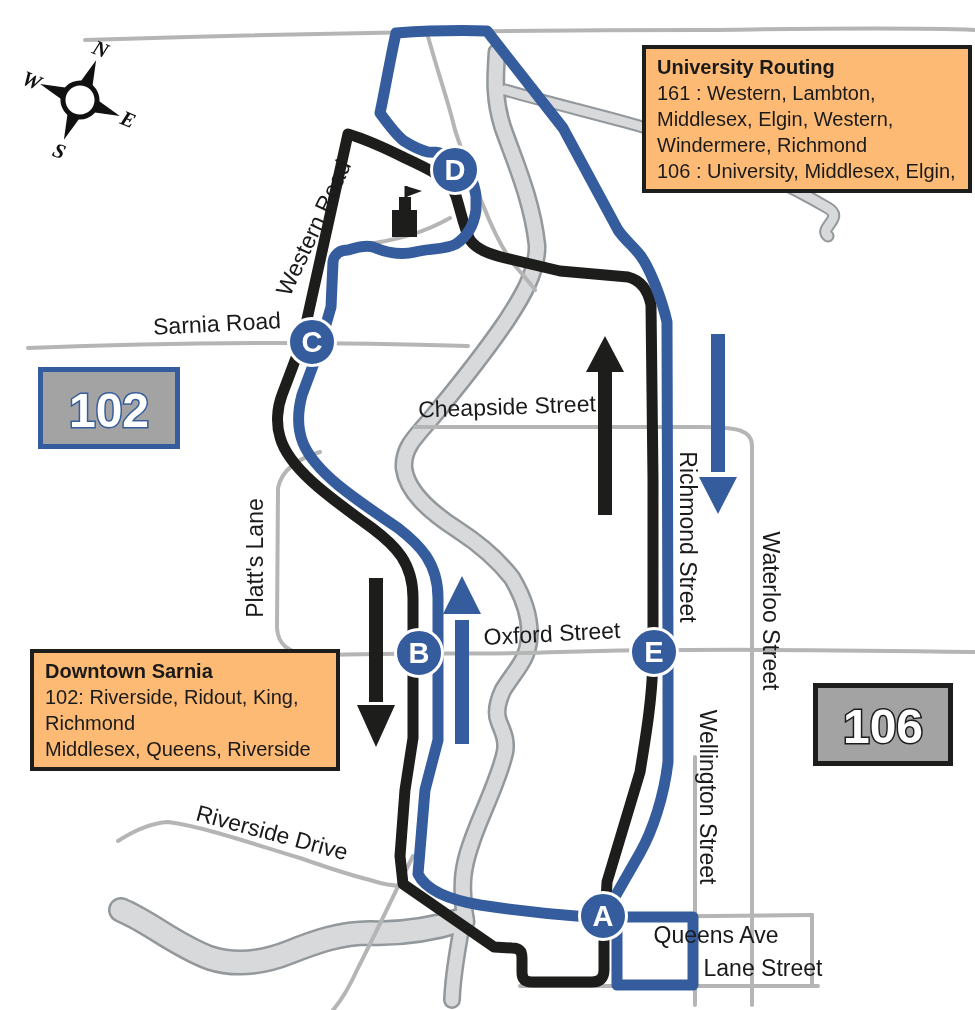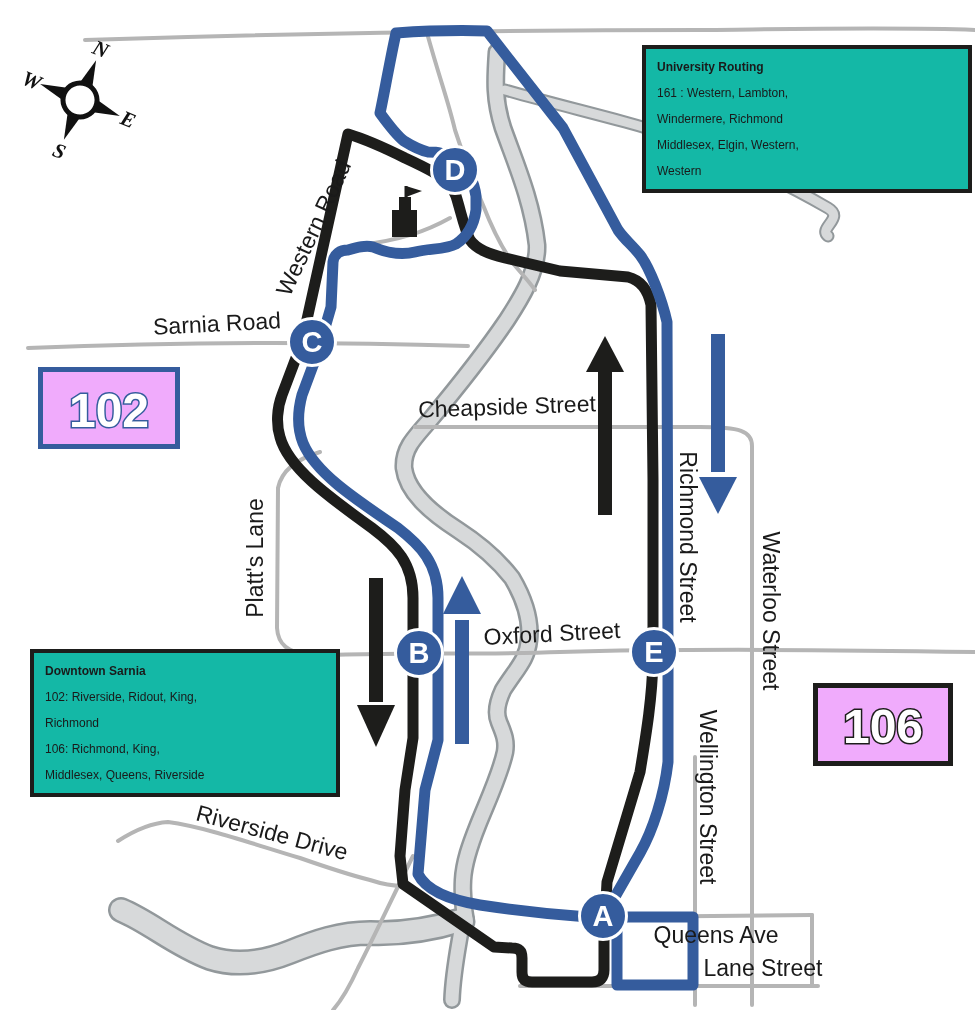--- a/index.html
+++ b/index.html
@@ -34,26 +34,26 @@
   
   .stop{
     position:absolute;width:44px;height:44px;border-radius:50%;
     background:var(--blue);border:3px solid #fff;
     transform:translate(-50%,-50%);
     display:flex;align-items:center;justify-content:center;
     color:#fff;font-weight:bold;font-size:29px;line-height:1;
   }
   
   .infobox{
-    position:absolute;background:#14b8a6;border:4px solid #1d1d1b;
-    padding:5px 11px;font-size:12px;line-height:26px;
+    position:absolute;background:#fdba74;border:4px solid #1d1d1b;
+    padding:5px 11px;font-size:20px;line-height:26px;
   }
   .infobox .title{font-weight:bold;}
   
-  .badge{position:absolute;background:#f0abfc;}
+  .badge{position:absolute;background:#a3a3a3;}
   .badge svg{display:block;}
   .badge-102{border:5px solid var(--blue);}
   .badge-106{border:5px solid var(--black);}
   .badge text{
     font-family:"Liberation Sans",sans-serif;font-weight:bold;font-size:48px;
     fill:#fff;paint-order:stroke;
   }
   .badge-102 text{stroke:var(--blue);stroke-width:3;}
   .badge-106 text{stroke:var(--black);stroke-width:3;}
   .compass-letter{
@@ -173,30 +173,29 @@
 
   <div class="stop" style="left:603px;top:916px;">A</div>
   <div class="stop" style="left:419px;top:653px;">B</div>
   <div class="stop" style="left:312px;top:342px;">C</div>
   <div class="stop" style="left:455px;top:170px;">D</div>
   <div class="stop" style="left:654px;top:652px;">E</div>
 
   <div class="infobox" style="left:642px;top:45px;width:300px;">
     <div class="title">University Routing</div>
     <div>161 : Western, Lambton,</div>
+    <div>Middlesex, Elgin, Western,</div>
     <div>Windermere, Richmond</div>
-    <div>Middlesex, Elgin, Western,</div>
-    <div>Western</div>
+    <div>106 : University, Middlesex, Elgin,</div>
   </div>
 
   <div class="infobox" style="left:30px;top:649px;width:280px;">
     <div class="title">Downtown Sarnia</div>
     <div>102: Riverside, Ridout, King,</div>
     <div>Richmond</div>
-    <div>106: Richmond, King,</div>
     <div>Middlesex, Queens, Riverside</div>
   </div>
 
   <div class="badge badge-102" style="left:38px;top:367px;">
     <svg width="132" height="72" viewBox="0 0 132 72">
       <text x="66" y="38" text-anchor="middle" dominant-baseline="central">102</text>
     </svg>
   </div>
   <div class="badge badge-106" style="left:813px;top:683px;">
     <svg width="130" height="73" viewBox="0 0 130 73">

